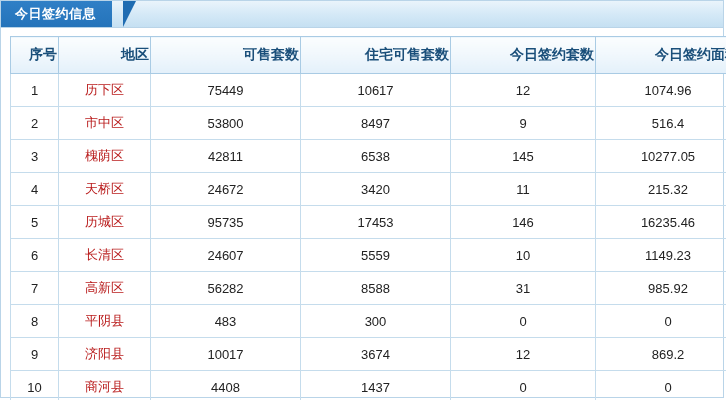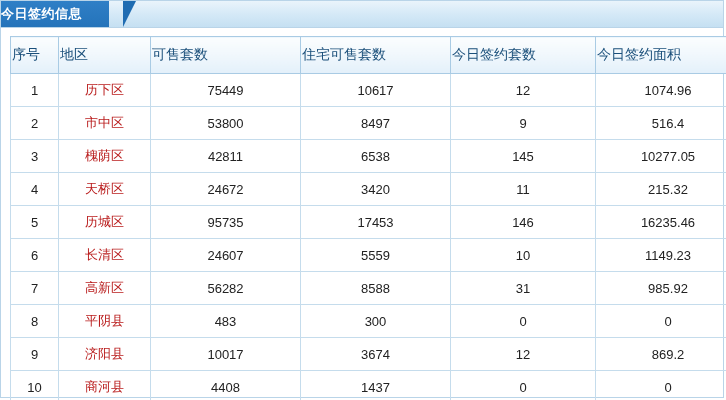--- a/index.html
+++ b/index.html
@@ -27,21 +27,21 @@
     background: linear-gradient(to bottom, #eaf4fb 0%, #d5e9f7 50%, #c5e0f2 100%);
     border-bottom: 1px solid #b9d4e8;
     overflow: hidden;
   }
   .tab {
     position: absolute;
     left: 0;
     top: 0;
     height: 40px;
     min-width: 108px;
-    padding: 0 16px 0 0;
+    padding: 0 16px 0 14px;
     box-sizing: border-box;
     background: linear-gradient(to bottom, #2f7fc6 0%, #2776bd 50%, #1f6cb2 100%);
     color: #ffffff;
     font-size: 13px;
     font-weight: bold;
     line-height: 26px;
     letter-spacing: 0.5px;
   }
   .tab-notch {
     position: absolute;
@@ -59,22 +59,22 @@
     width: 100%;
     border-collapse: collapse;
     table-layout: fixed;
   }
   table.data th {
     height: 34px;
     background: linear-gradient(to bottom, #fbfdfe 0%, #eef6fc 60%, #e3f0fa 100%);
     border: 1px solid #a9cbe4;
     color: #1a4f7a;
     font-size: 14px;
-    font-weight: normal;
-    text-align: left;
+    font-weight: bold;
+    text-align: right;
     white-space: nowrap;
   }
   table.data td {
     height: 30px;
     border: 1px solid #c5dcec;
     font-size: 13px;
     color: #222222;
     text-align: center;
     white-space: nowrap;
   }

